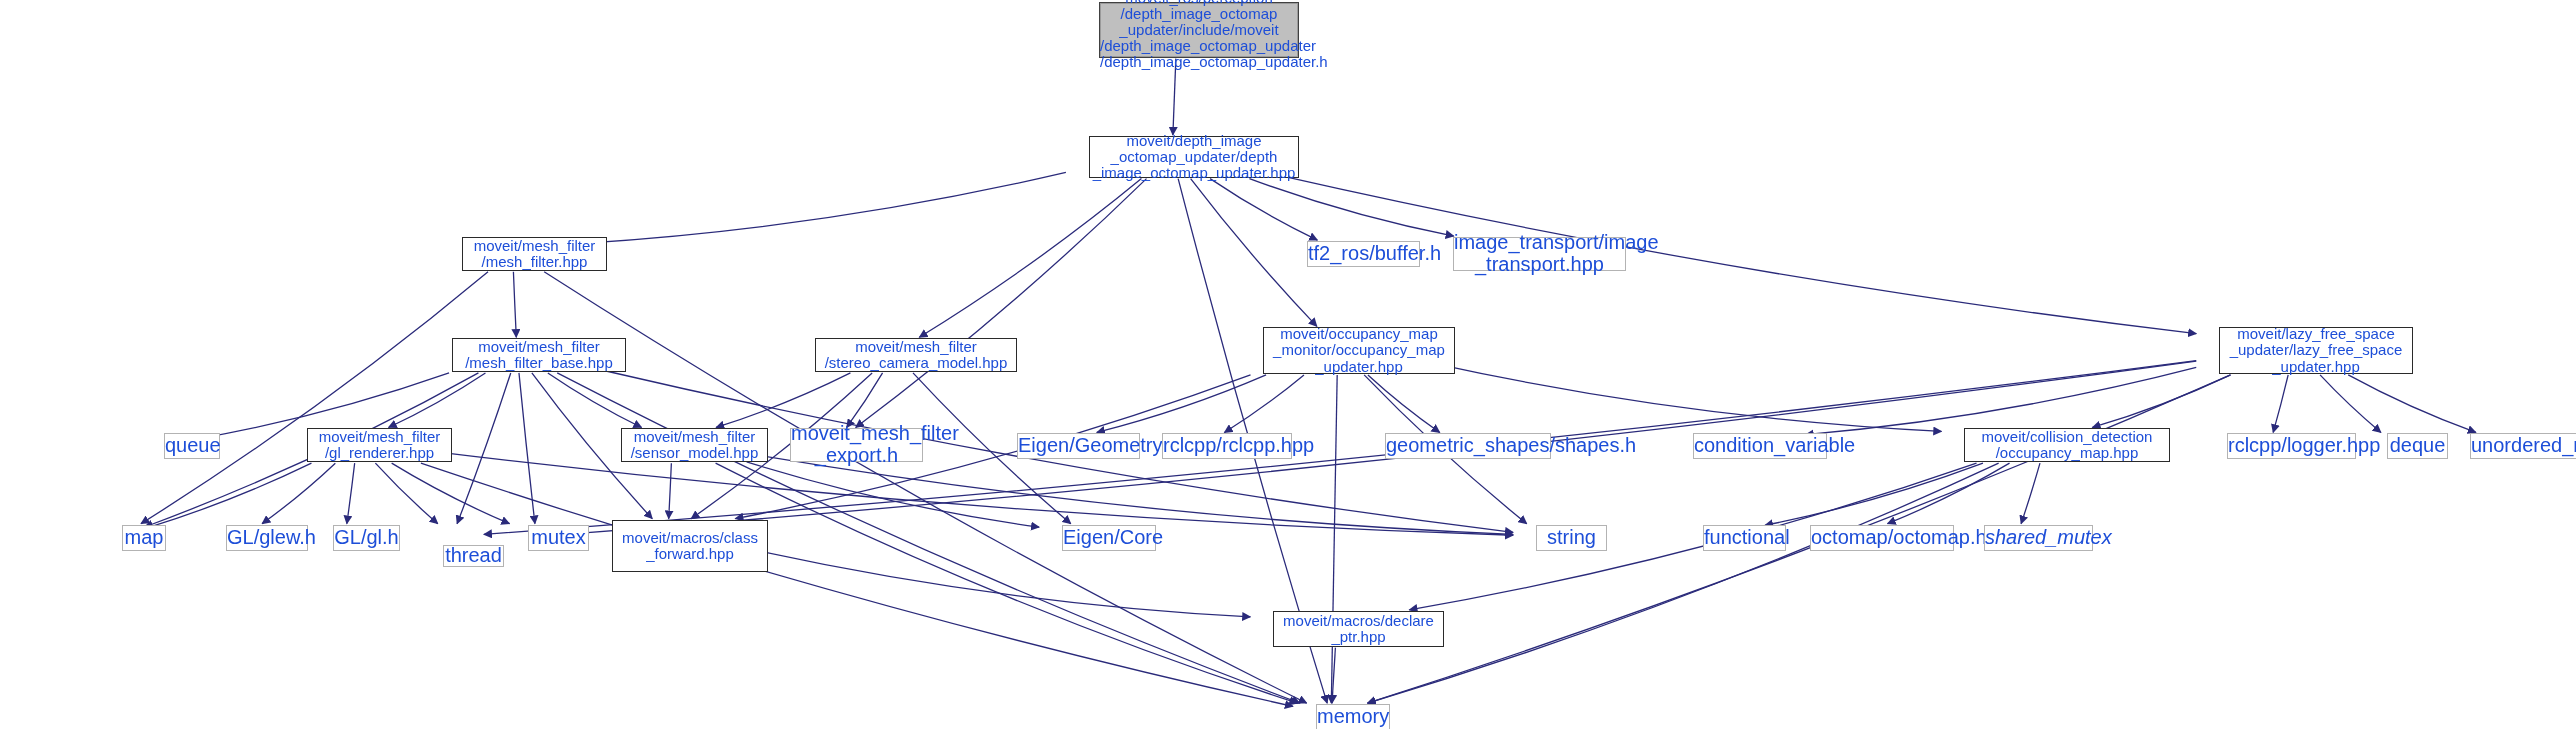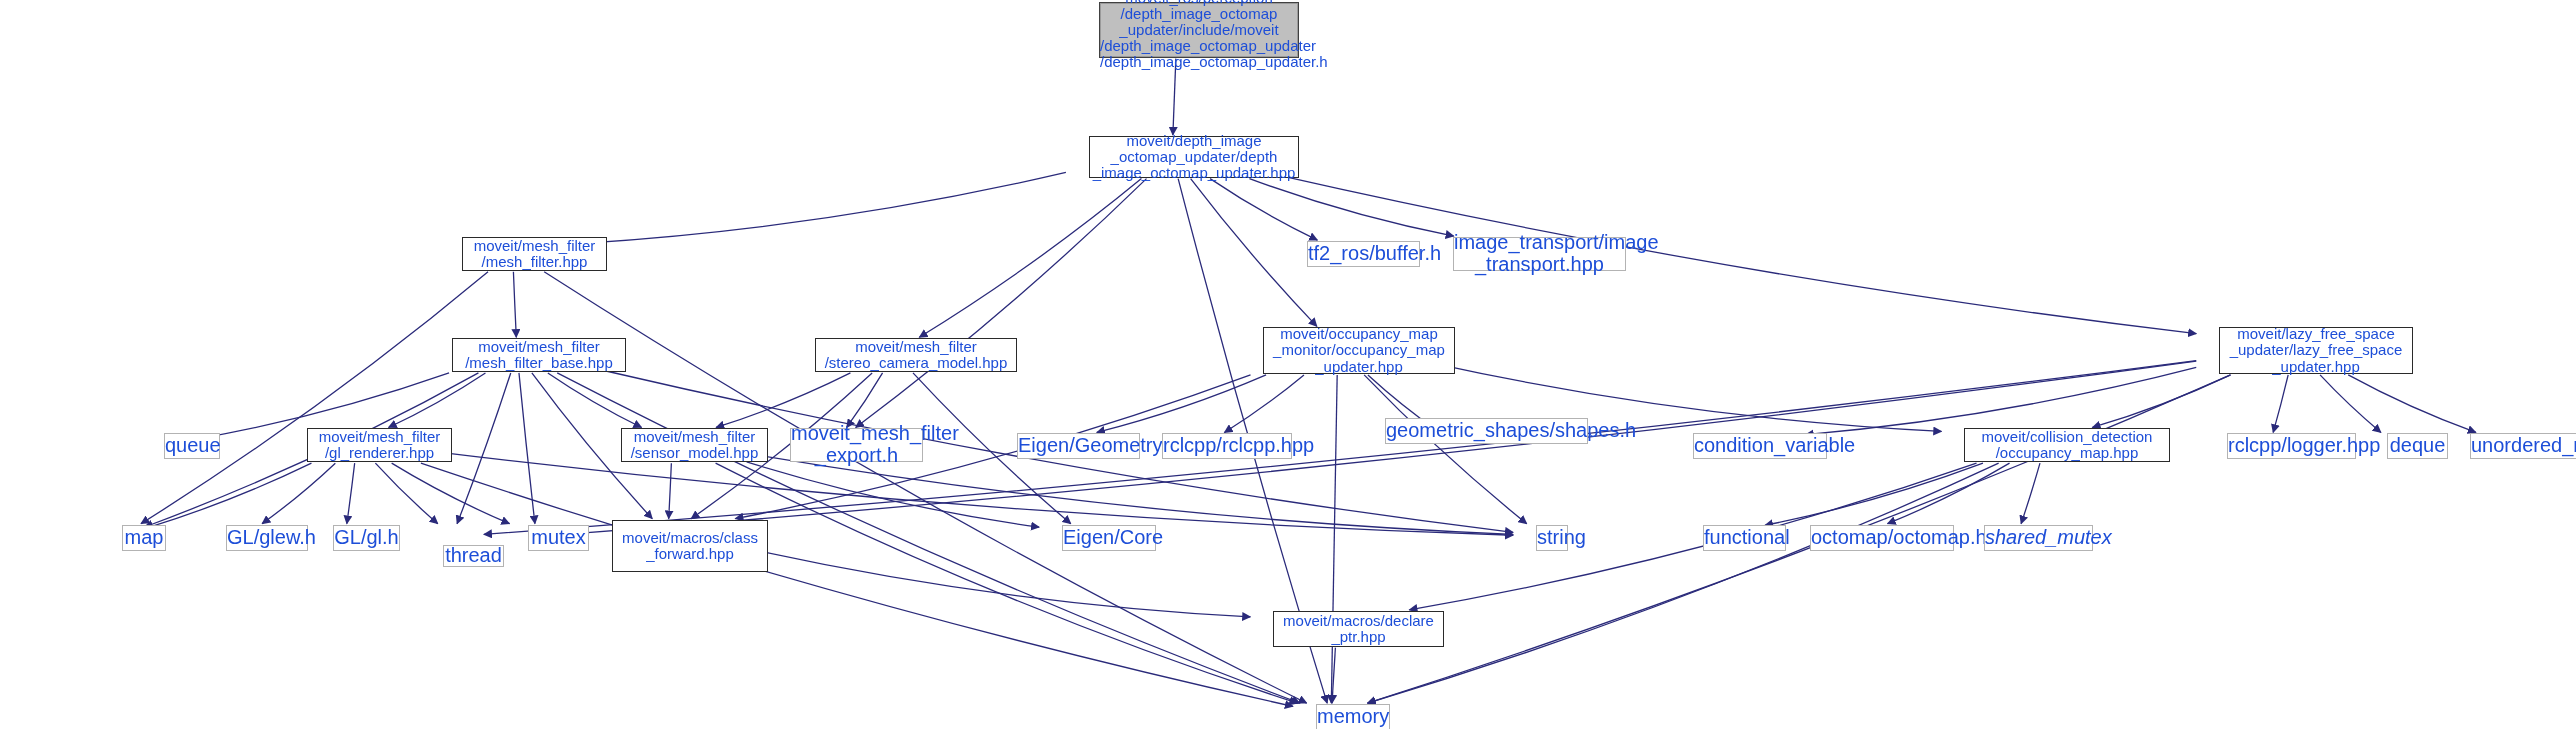--- a/index.html
+++ b/index.html
@@ -160,36 +160,36 @@
 _updater.hpp</span></div>
       <div class="node external" style="left: 142px; top: 433px; width: 56px; height: 26px;"><span class="node-label">queue</span></div>
       <div class="node internal" style="left: 285px; top: 428px; width: 145px; height: 34px;"><span class="node-label">moveit/mesh_filter
 /gl_renderer.hpp</span></div>
       <div class="node internal" style="left: 599px; top: 428px; width: 147px; height: 34px;"><span class="node-label">moveit/mesh_filter
 /sensor_model.hpp</span></div>
       <div class="node external" style="left: 768px; top: 428px; width: 133px; height: 34px;"><span class="node-label">moveit_mesh_filter
 _export.h</span></div>
       <div class="node external" style="left: 995px; top: 433px; width: 123px; height: 26px;"><span class="node-label">Eigen/Geometry</span></div>
       <div class="node external" style="left: 1140px; top: 433px; width: 130px; height: 26px;"><span class="node-label">rclcpp/rclcpp.hpp</span></div>
-      <div class="node external" style="left: 1363px; top: 418px; width: 203px; height: 26px;"><span class="node-label">geometric_shapes/shapes.h</span></div>
+      <div class="node external" style="left: 1363px; top: 433px; width: 166px; height: 26px;"><span class="node-label">geometric_shapes/shapes.h</span></div>
       <div class="node external" style="left: 1671px; top: 433px; width: 134px; height: 26px;"><span class="node-label">condition_variable</span></div>
       <div class="node internal" style="left: 1942px; top: 428px; width: 206px; height: 34px;"><span class="node-label">moveit/collision_detection
 /occupancy_map.hpp</span></div>
       <div class="node external" style="left: 2205px; top: 433px; width: 129px; height: 26px;"><span class="node-label">rclcpp/logger.hpp</span></div>
       <div class="node external" style="left: 2365px; top: 433px; width: 61px; height: 26px;"><span class="node-label">deque</span></div>
       <div class="node external" style="left: 2448px; top: 433px; width: 117px; height: 26px;"><span class="node-label">unordered_map</span></div>
       <div class="node external" style="left: 100px; top: 525px; width: 44px; height: 26px;"><span class="node-label">map</span></div>
       <div class="node external" style="left: 204px; top: 525px; width: 82px; height: 26px;"><span class="node-label">GL/glew.h</span></div>
       <div class="node external" style="left: 311px; top: 525px; width: 67px; height: 26px;"><span class="node-label">GL/gl.h</span></div>
       <div class="node external" style="left: 421px; top: 545px; width: 61px; height: 22px;"><span class="node-label">thread</span></div>
       <div class="node external" style="left: 506px; top: 525px; width: 61px; height: 26px;"><span class="node-label">mutex</span></div>
       <div class="node internal" style="left: 590px; top: 520px; width: 156px; height: 52px;"><span class="node-label">moveit/macros/class
 _forward.hpp</span></div>
       <div class="node external" style="left: 1040px; top: 525px; width: 94px; height: 26px;"><span class="node-label">Eigen/Core</span></div>
-      <div class="node external" style="left: 1514px; top: 525px; width: 32px; height: 26px;"><span class="node-label">string</span></div>
+      <div class="node external" style="left: 1514px; top: 525px; width: 71px; height: 26px;"><span class="node-label">string</span></div>
       <div class="node external" style="left: 1681px; top: 525px; width: 83px; height: 26px;"><span class="node-label">functional</span></div>
       <div class="node external" style="left: 1788px; top: 525px; width: 144px; height: 26px;"><span class="node-label">octomap/octomap.h</span></div>
       <div class="node external" style="left: 1962px; top: 525px; width: 109px; height: 26px; font-style: italic;"><span class="node-label">shared_mutex</span></div>
       <div class="node internal" style="left: 1251px; top: 611px; width: 171px; height: 36px;"><span class="node-label">moveit/macros/declare
 _ptr.hpp</span></div>
       <div class="node external" style="left: 1294px; top: 704px; width: 74px; height: 26px;"><span class="node-label">memory</span></div>
     </div>
 </div>
 
 

